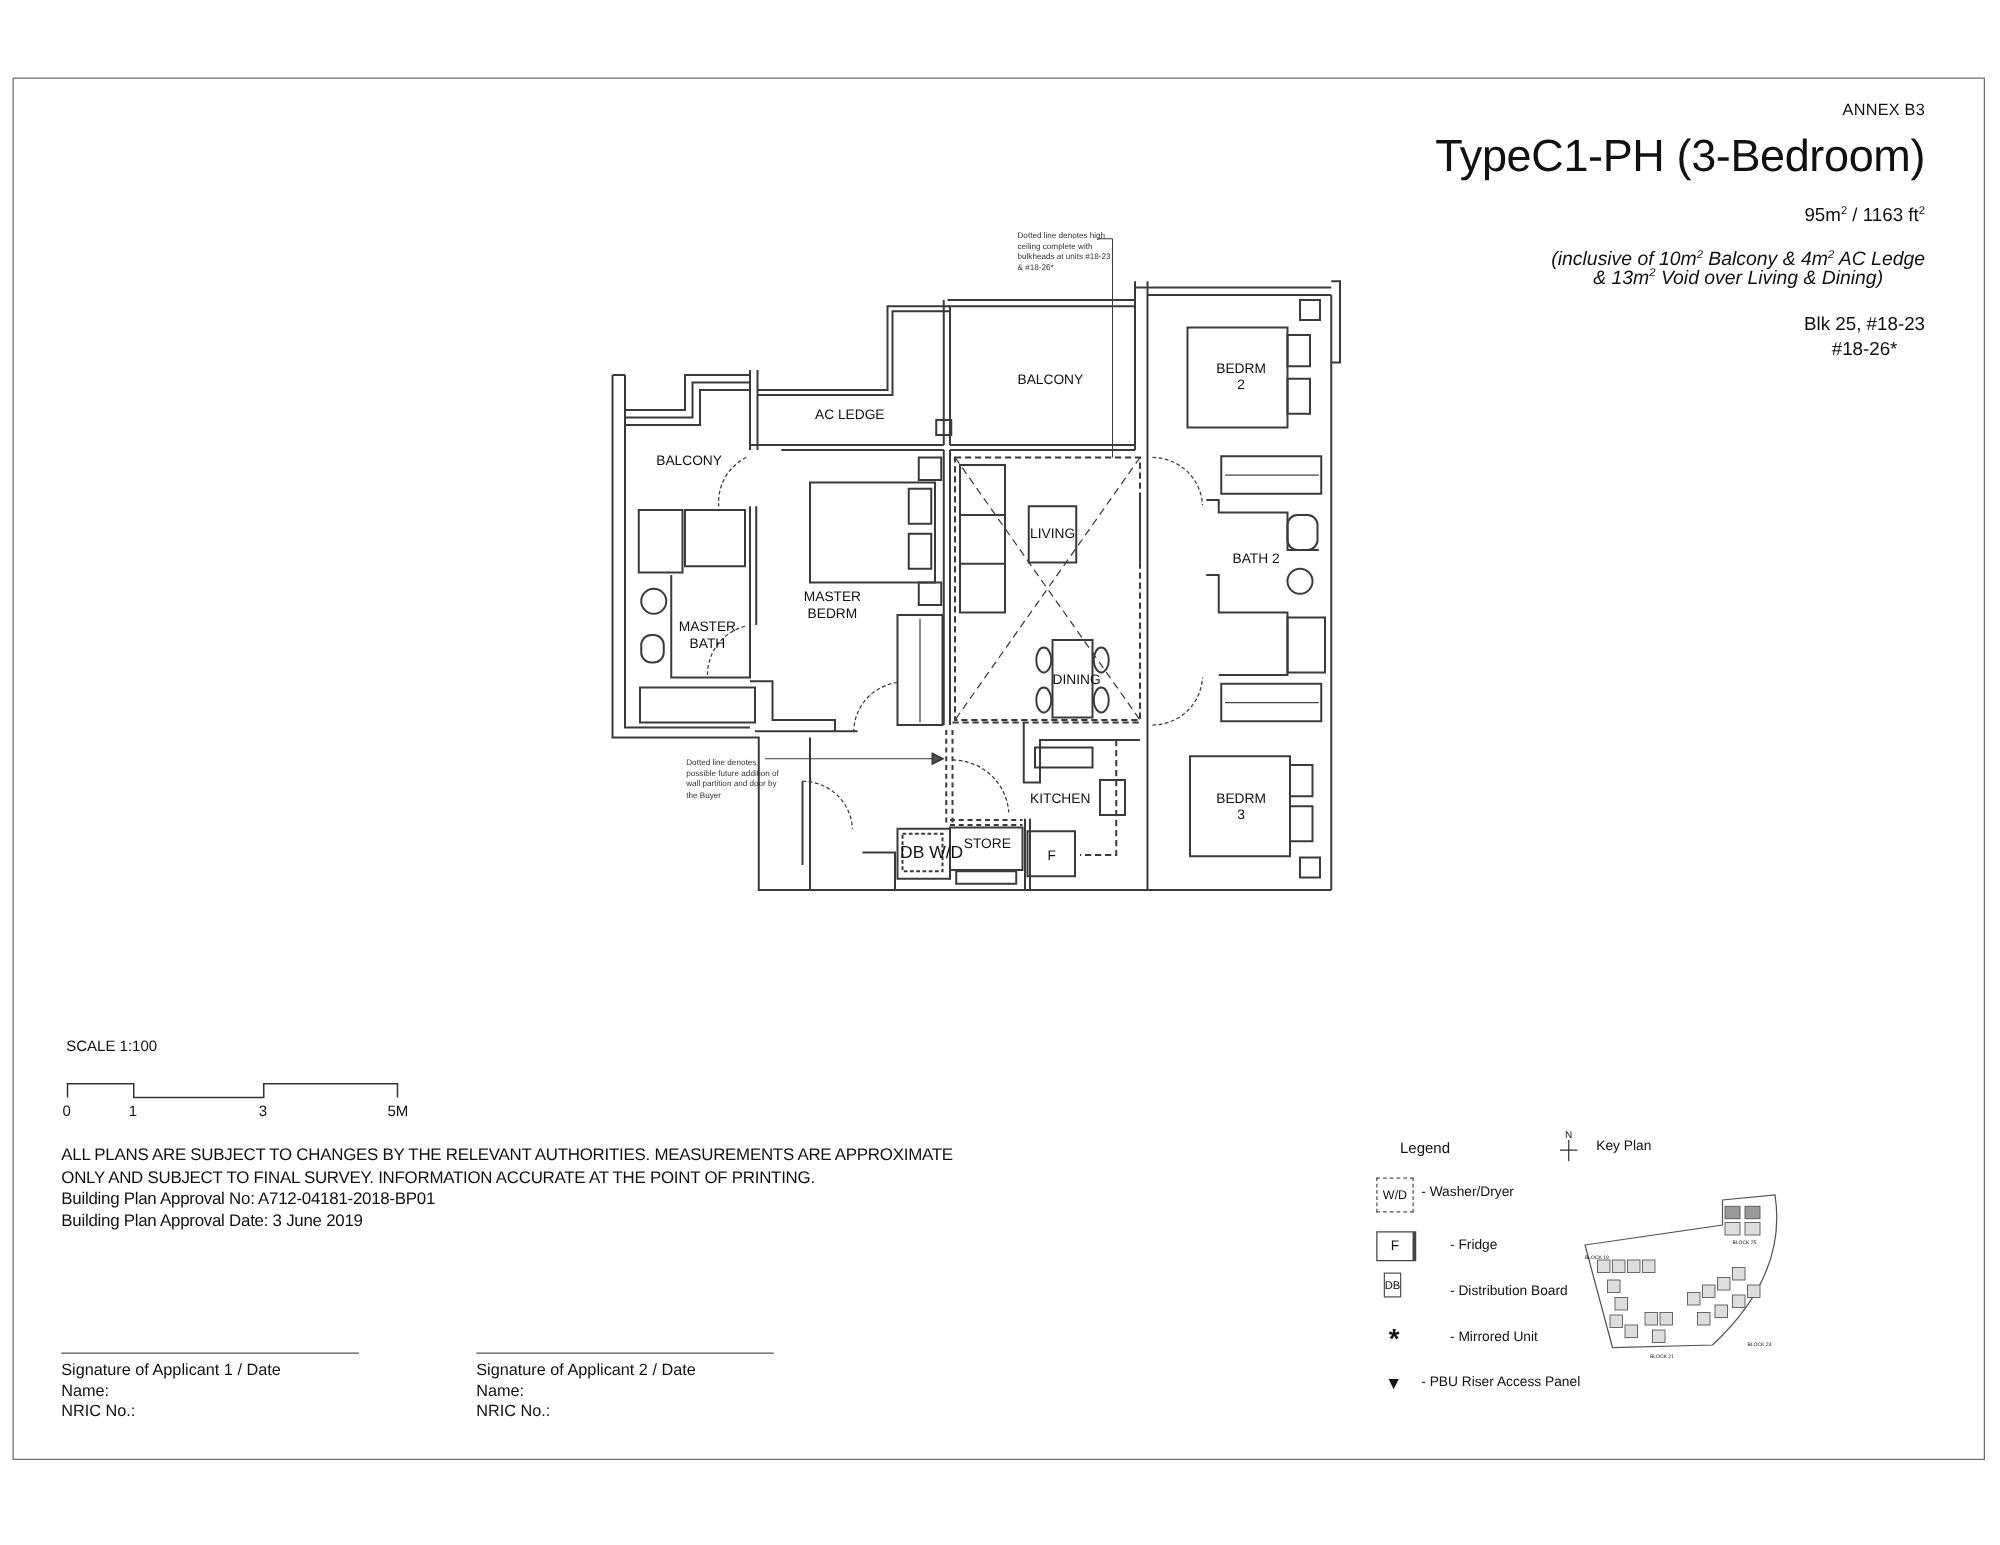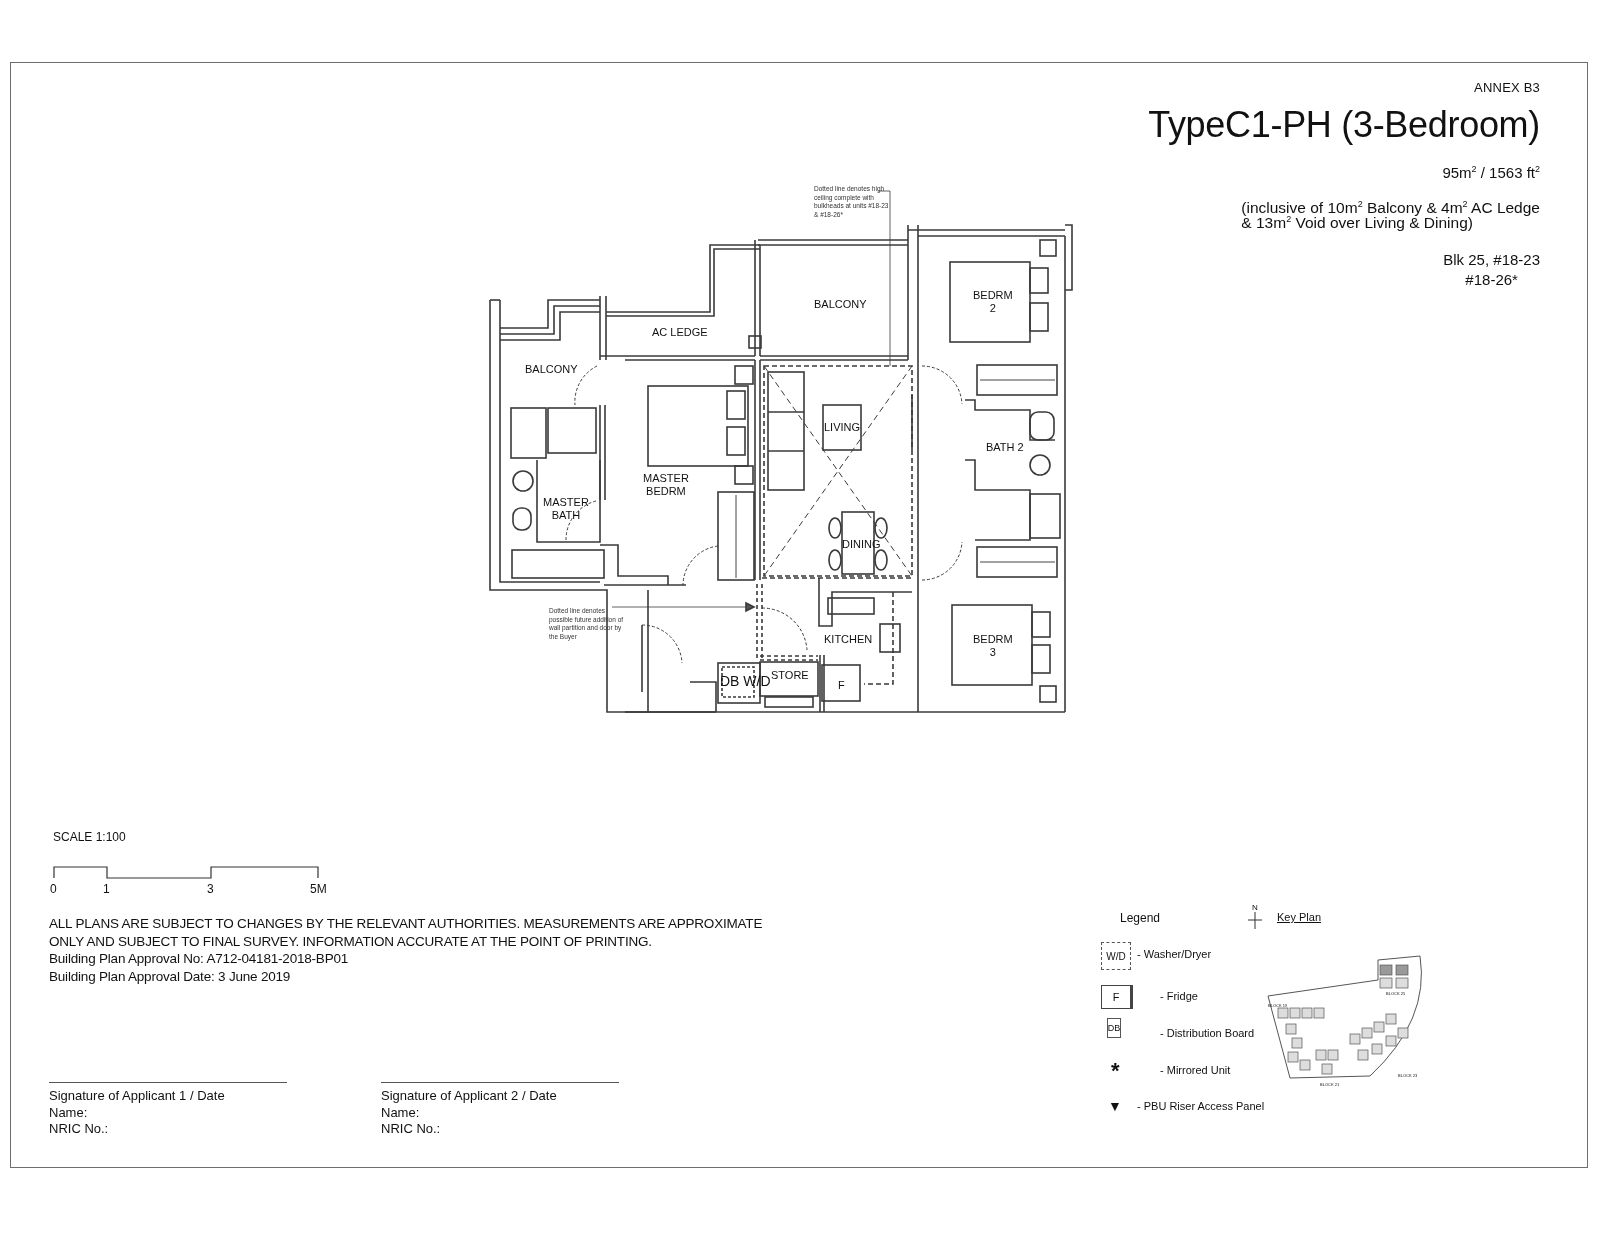--- a/index.html
+++ b/index.html
@@ -5,40 +5,40 @@
   html, body { margin:0; padding:0; background:#ffffff; }
   body { width:1600px; height:1236px; position:relative; overflow:hidden;
          font-family:"Liberation Sans", sans-serif; color:#111; }
   .frame { position:absolute; left:10px; top:62px; width:1578px; height:1106px;
            border:1.5px solid #6e6e6e; box-sizing:border-box; }
   .abs { position:absolute; }
   .annex { right:60px; top:80px; font-size:13px; letter-spacing:0.2px; }
   .title { right:60px; top:104px; font-size:36px; font-weight:normal; letter-spacing:-0.3px; }
   .area { right:60px; top:164px; font-size:15px; }
   .incl { right:60px; top:200px; font-size:15.5px; text-align:center; line-height:15px; }
-  .incl div { text-align:left; }
+  .incl div { text-align:center;font-style:italic; }
   .units { right:60px; top:250px; font-size:15px; text-align:center; line-height:20px; }
   sup { font-size:9px; vertical-align:6px; line-height:0; }
   .note-small { font-size:6.5px; line-height:8.5px; color:#333; width:80px; }
   .scale-label { left:53px; top:830px; font-size:12px; }
   .disclaimer { left:49px; top:915px; font-size:13.5px; line-height:17.5px; letter-spacing:-0.2px; }
   .sig { font-size:13px; line-height:16.5px;margin-top:16px; }
   .sig .line { width:238px; border-top:1px solid #555; margin-bottom:5px; }
   .legend-title { left:1120px; top:911px; font-size:12px; }
-  .keyplan-title { left:1277px; top:911px; font-size:11px; text-decoration:underline; }
+  .keyplan-title { left:1277px; top:911px; font-size:11px; }
   .legend-item { font-size:11px; }
 </style>
 </head>
 <body>
 
 <div class="frame"></div>
 
 <div class="abs annex">ANNEX B3</div>
 <div class="abs title">TypeC1-PH (3-Bedroom)</div>
-<div class="abs area"><span>95m</span><sup>2</sup><span> / 1563 ft</span><sup>2</sup></div>
+<div class="abs area"><span>95m</span><sup>2</sup><span> / 1163 ft</span><sup>2</sup></div>
 <div class="abs incl">
   <div><span>(inclusive of 10m</span><sup>2</sup><span> Balcony &amp; 4m</span><sup>2</sup><span> AC Ledge</span></div>
   <div><span>&amp; 13m</span><sup>2</sup><span> Void over Living &amp; Dining)</span></div>
 </div>
 <div class="abs units">
   <div>Blk 25, #18-23</div>
   <div>#18-26*</div>
 </div>
 
 <svg class="abs" style="left:0;top:0" width="1600" height="1236">

